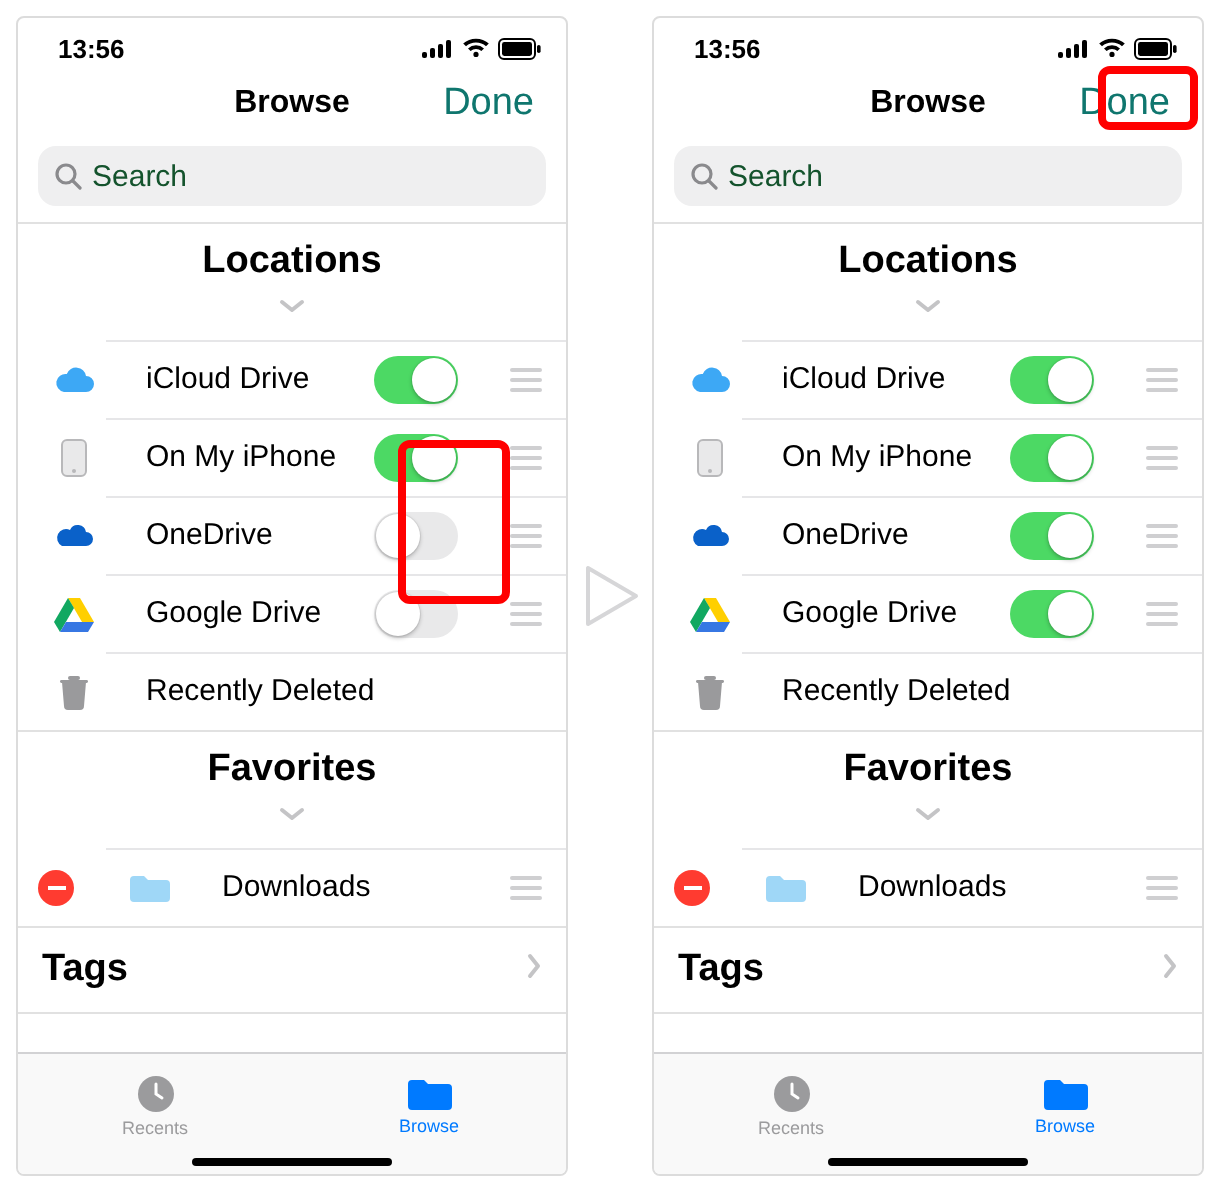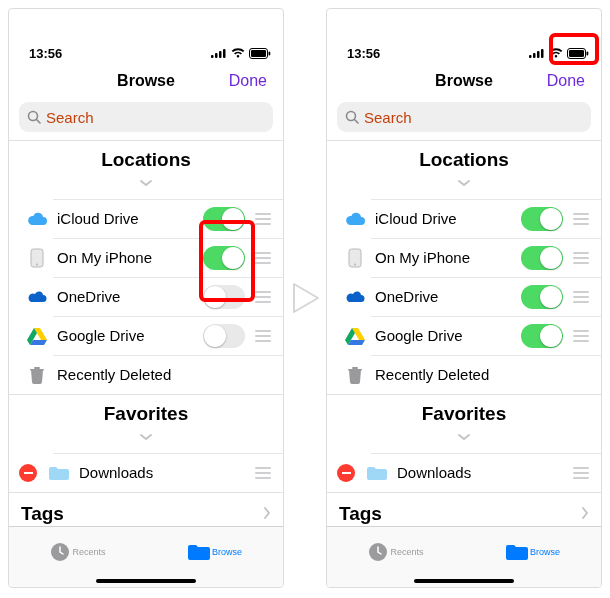--- a/index.html
+++ b/index.html
@@ -33,61 +33,60 @@
 
   
   .status-bar {
     height: 22px;
     display: flex;
     align-items: center;
     justify-content: space-between;
     padding: 4px 12px 0 20px;
     font-size: 13px;
     font-weight: 600;
-    margin-top: 29px;
   }
   .status-icons { display: flex; align-items: center; gap: 4px; }
 
   
   .nav-bar {
     height: 34px;
     display: flex;
     align-items: center;
     padding: 0 12px;
     position: relative;
   }
   .nav-title {
     position: absolute;
     left: 0; right: 0;
     text-align: center;
     font-size: 16px;
     font-weight: 600;
   }
   .nav-done {
     margin-left: auto;
-    color: #6d28d9;
-    font-size: 16px;
+    color: #0f766e;
+    font-size: 19px;
     font-weight: 400;
     z-index: 2;
     padding: 2px 4px;
   }
 
   
   .search-wrap {
     padding: 4px 10px 8px 10px;
     border-bottom: 1px solid #e1e1e1;
   }
   .search-field {
     background: #efeff0;
     border-radius: 9px;
     height: 30px;
     display: flex;
     align-items: center;
     padding: 0 8px;
-    color: #c2410c;
+    color: #14532d;
     font-size: 15px;
   }
   .search-field svg { margin-right: 5px; flex-shrink: 0; }
 
   
   .section-header {
     display: flex;
     align-items: center;
     justify-content: space-between;
     padding: 8px 12px 6px 12px;
@@ -98,20 +97,21 @@
   .chev { color: #c4c4c6; }
 
   
   .list { }
   .row {
     display: flex;
     align-items: center;
     height: 39px;
     padding: 0 10px 0 14px;
     position: relative;
+    gap: 16px;
   }
   .row + .row::before,
   .row.first::before {
     content: "";
     position: absolute;
     left: 44px; right: 0; top: 0;
     height: 1px;
     background: #e6e6e8;
   }
   .row .icon-slot {
@@ -203,21 +203,21 @@
     bottom: 0;
     left: 0; right: 0;
     height: 60px;
     border-top: 1px solid #d2d2d4;
     background: #f9f9f9;
     display: flex;
   }
   .tab {
     flex: 1;
     display: flex;
-    flex-direction: row;
+    flex-direction: column;
     align-items: center;
     justify-content: center;
     font-size: 9px;
     gap: 1px;
     padding-bottom: 10px;
   }
   .tab.inactive { color: #9b9b9d; }
   .tab.active   { color: #007aff; }
   .home-indicator {
     position: absolute;

